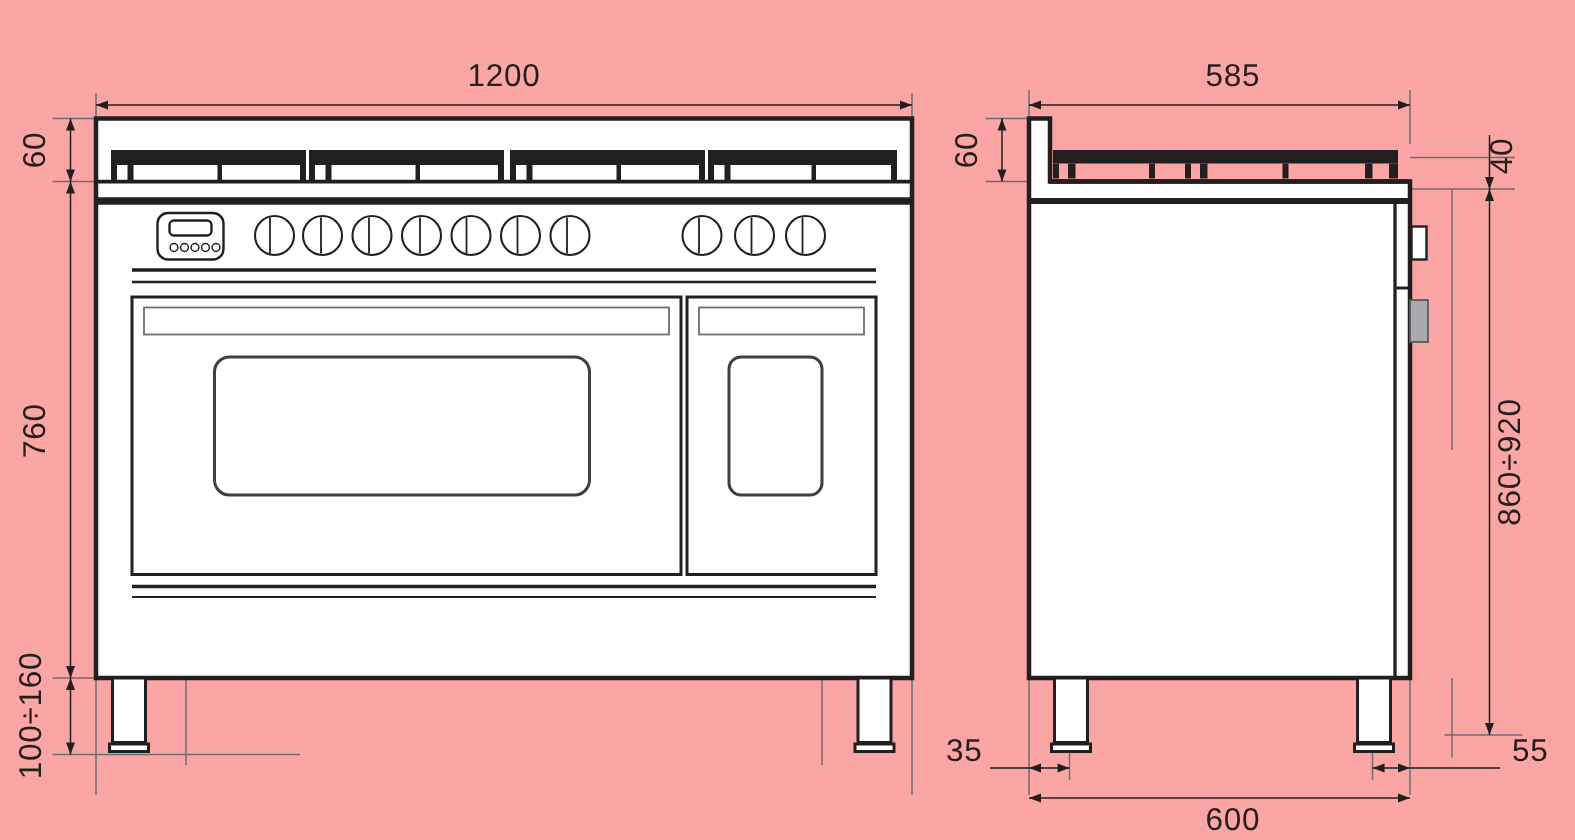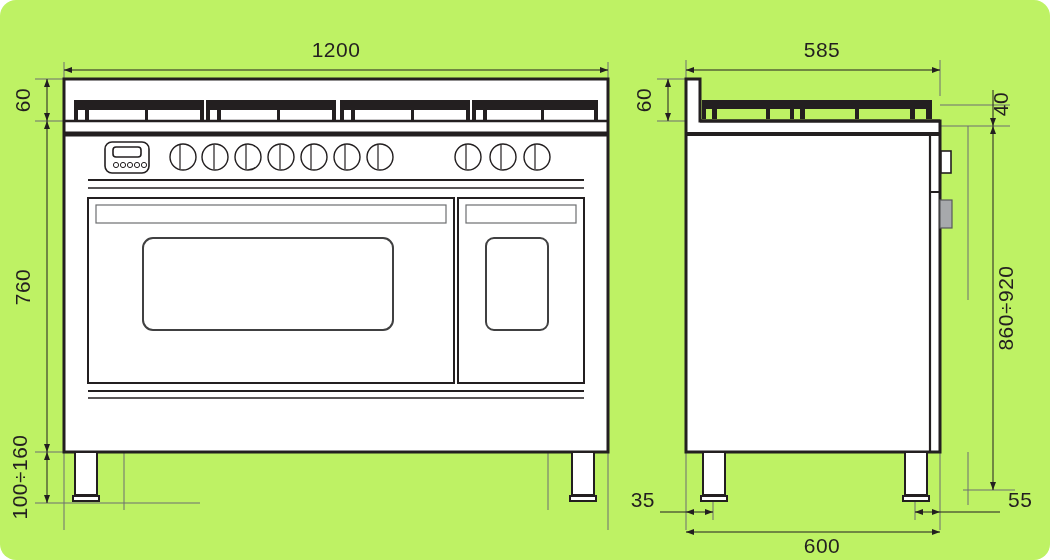--- a/index.html
+++ b/index.html
@@ -1,18 +1,18 @@
 <!DOCTYPE html>
 <html><head>
 <meta charset="utf-8">
 <style>
   html,body{margin:0;padding:0;background:#ffffff;}
   body{width:1050px;height:560px;overflow:hidden;
        font-family:"Liberation Sans","DejaVu Sans",sans-serif;}
-  #stage{position:relative;width:1050px;height:560px;background:#bef264;border-radius:16px;}
+  #stage{position:relative;width:1050px;height:560px;background:#fca5a5;}
   svg{display:block;}
   .dimtext{font-family:"Liberation Sans","DejaVu Sans",sans-serif;
            font-size:21px;fill:#231f20;letter-spacing:0.5px;}
 </style>
 </head>
 <body>
 
 <div id="stage">
 <svg width="1050" height="560" viewBox="0 0 1050 560">
 

